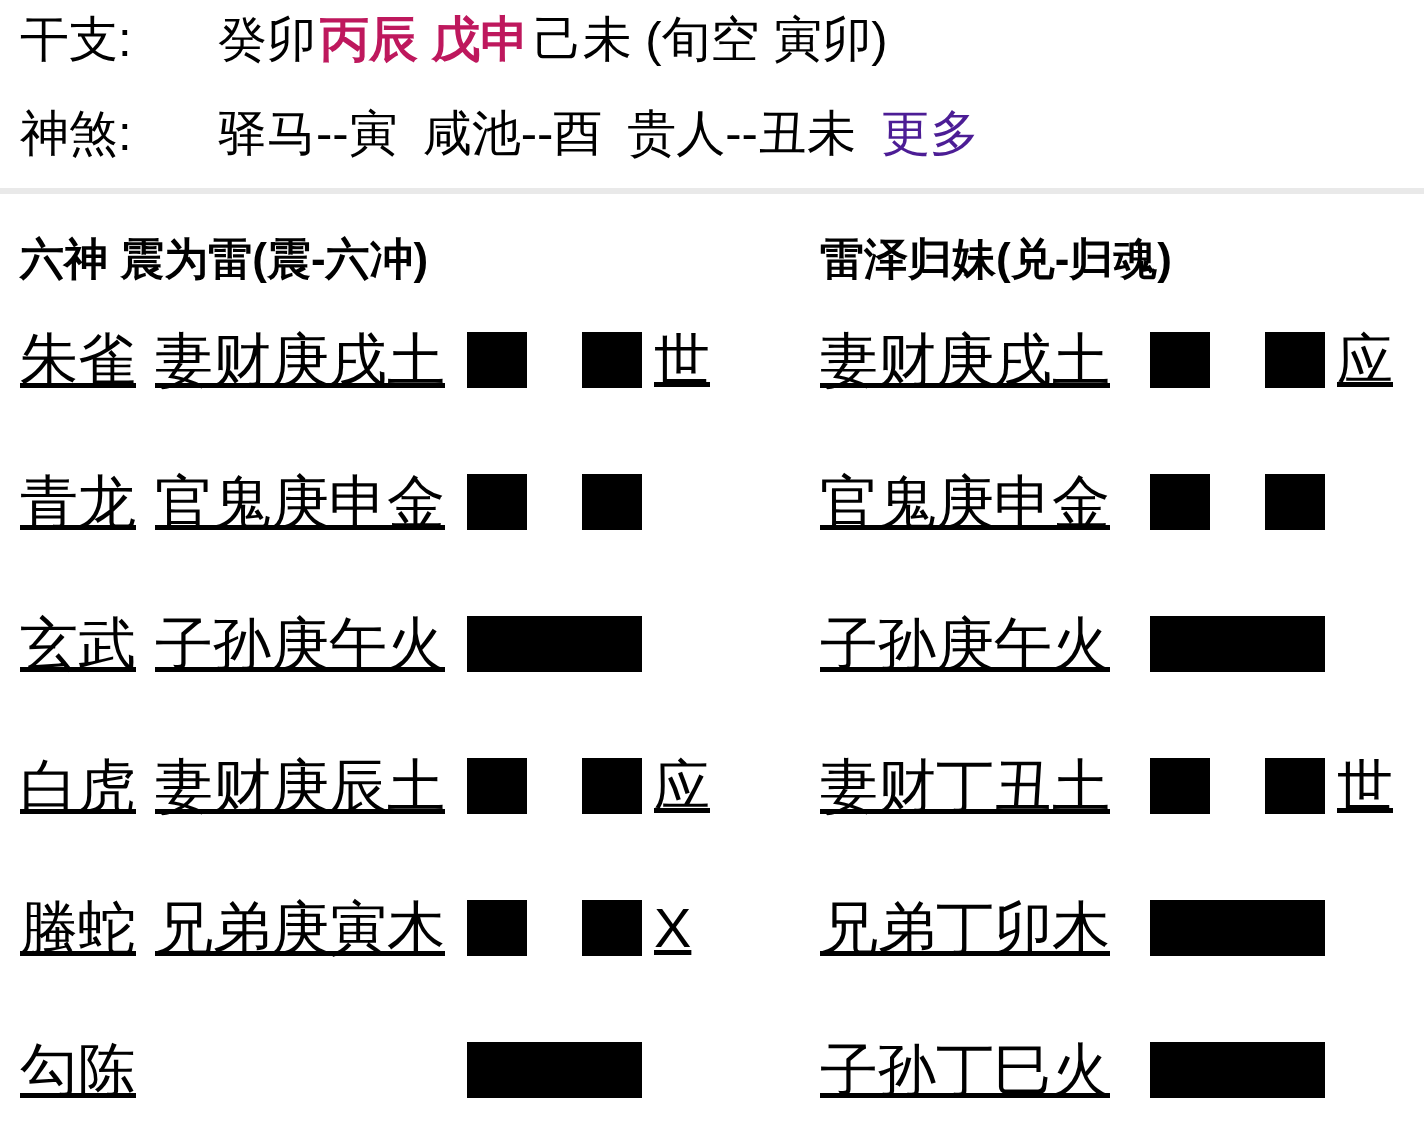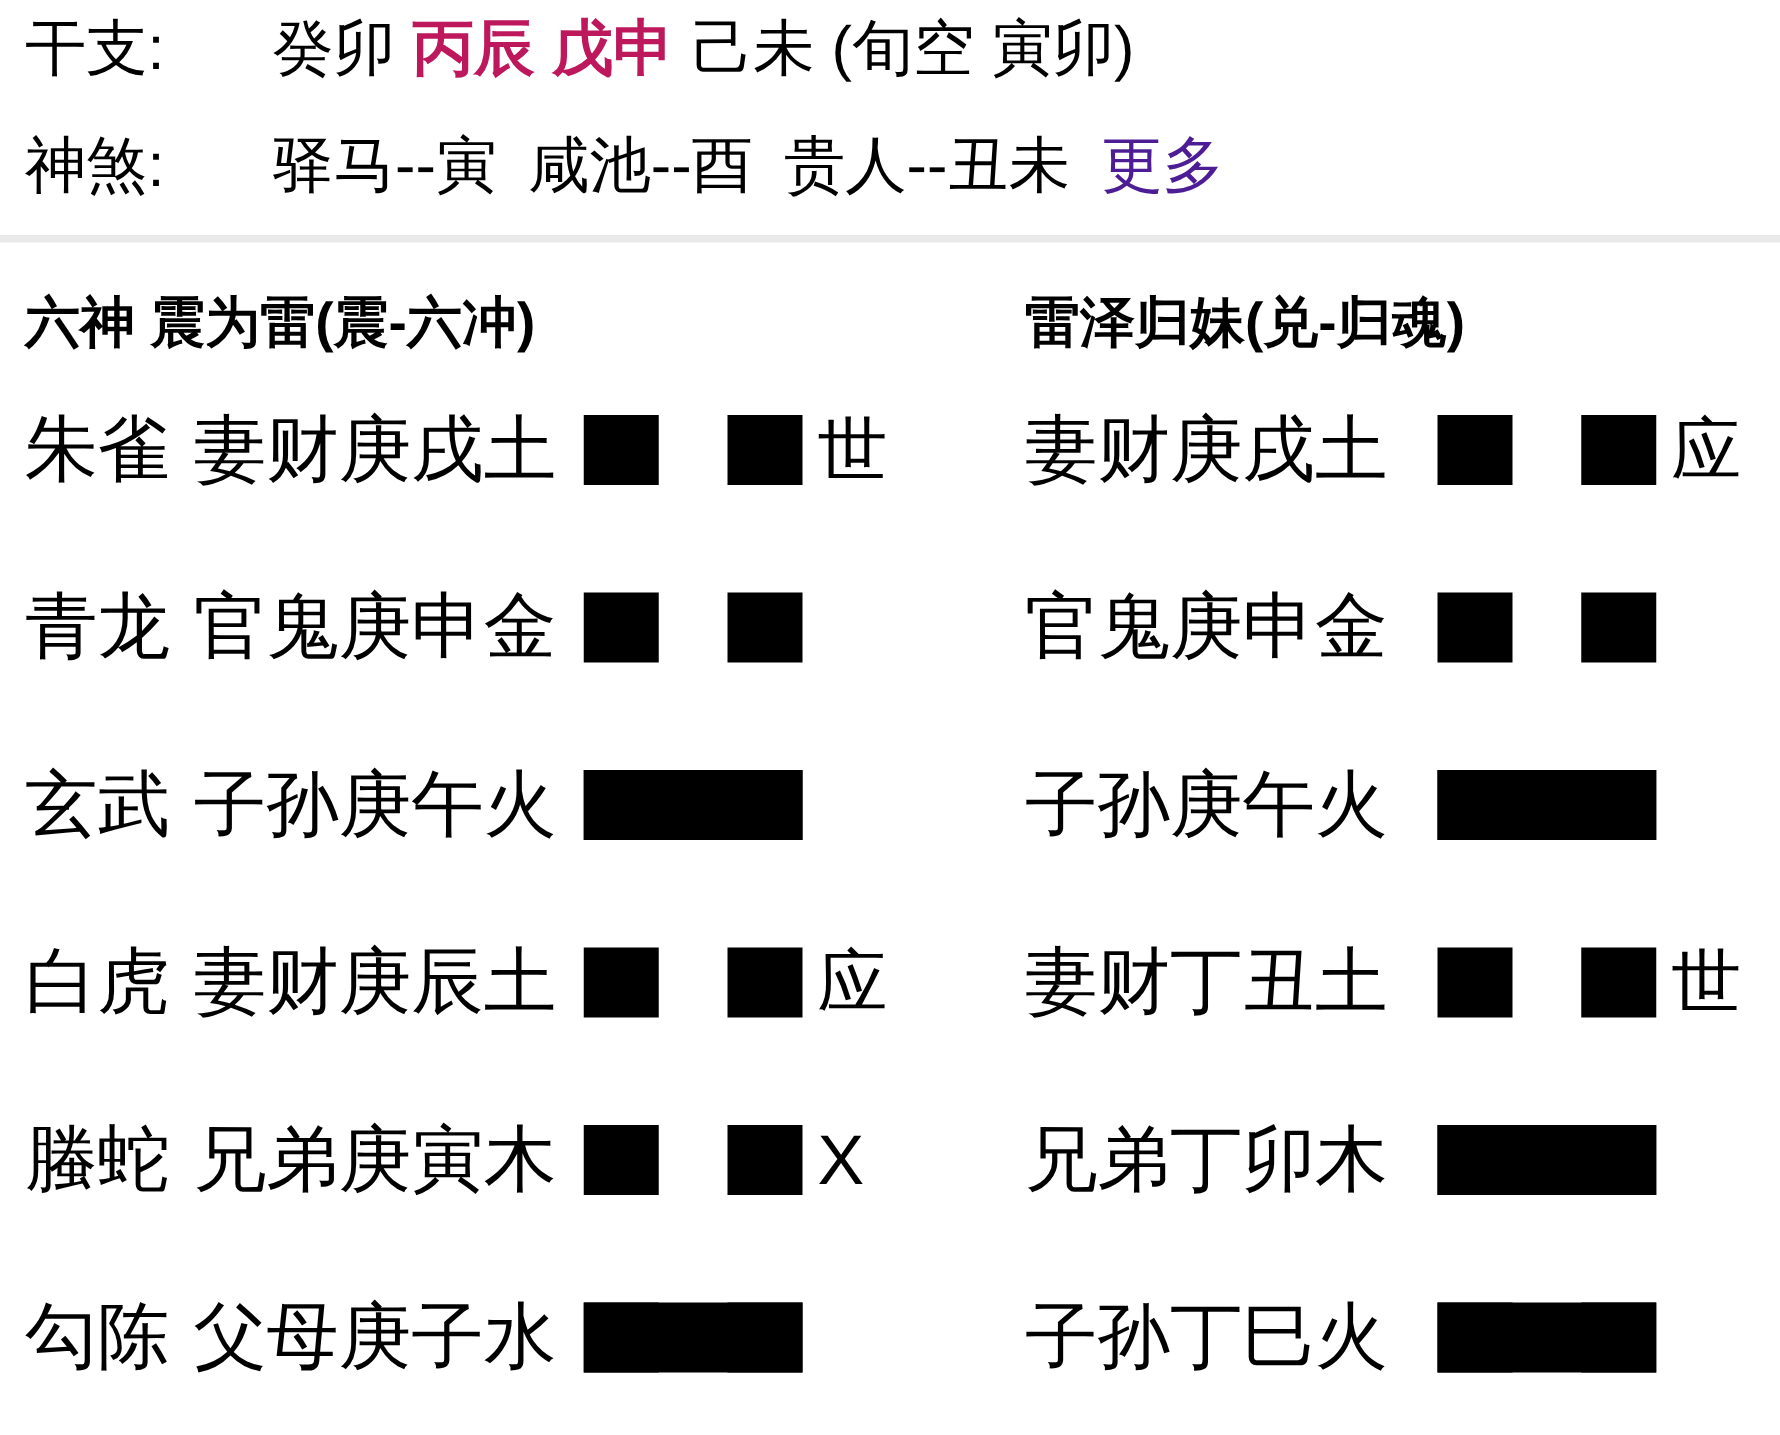--- a/index.html
+++ b/index.html
@@ -20,21 +20,21 @@
   .meta-section { padding-left: 20px; padding-top: 8px; }
   .meta-line {
     display: flex;
     align-items: baseline;
     font-size: 49px;
     line-height: 62px;
     white-space: nowrap;
   }
   .meta-line + .meta-line { margin-top: 32px; }
   .meta-label { width: 198px; flex: 0 0 198px; }
-  .ganzhi-parts { display: flex; gap: 14px; }
+  .ganzhi-parts { display: flex; gap: 4px; }
   .red-bold { color: #be185d; font-weight: bold; }
   .shensha-items { display: flex; gap: 25px; }
   .more-link { color: #4c1d95; cursor: pointer; }
 
   
   .divider {
     margin-top: 24px;
     width: 1424px;
     height: 6px;
     background: #e9e9e9;
@@ -57,20 +57,21 @@
     margin-bottom: 36px;
     white-space: nowrap;
   }
 
   .hex-row {
     display: flex;
     align-items: center;
     height: 60px;
     margin-bottom: 82px;
     white-space: nowrap;
+    text-decoration: underline;
   }
   .hex-row:last-child { margin-bottom: 0; }
 
   .row-label {
     display: flex;
     align-items: center;
     font-size: 58px;
     line-height: 60px;
   }
   .col-left  .row-label { width: 447px; flex: 0 0 447px; }
@@ -185,21 +186,20 @@
         <div class="hexline" data-line="yin">
           <span class="blk"></span>
             <span class="blk"></span>
         </div>
         <span class="yao-marker">X</span>
       </div>
 
       <div class="hex-row">
         <div class="row-label">
           <span class="god-name">勾陈</span>
-          <span>父母庚子水</span>
         </div>
         <div class="hexline" data-line="yang">
           <span class="blk"></span>
             <span class="blk"></span>
         </div>
         <span class="yao-marker"></span>
       </div>
     </div>
 
     <div class="col-right">

